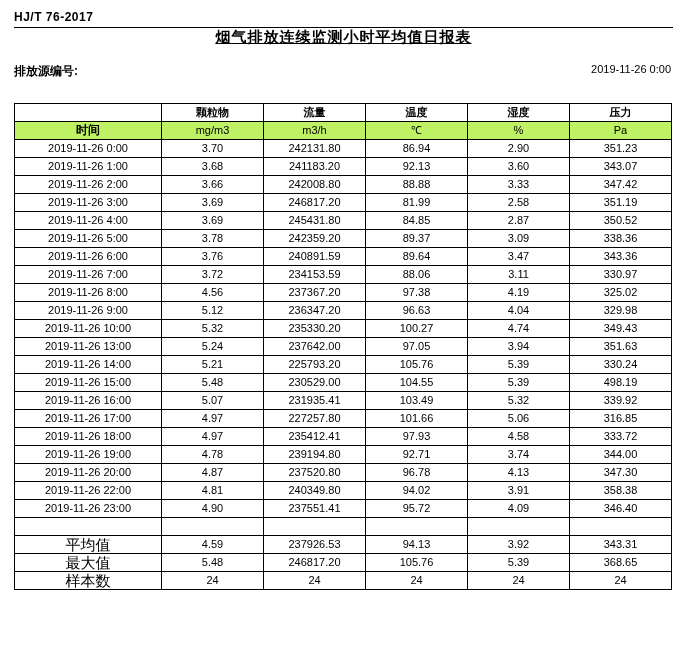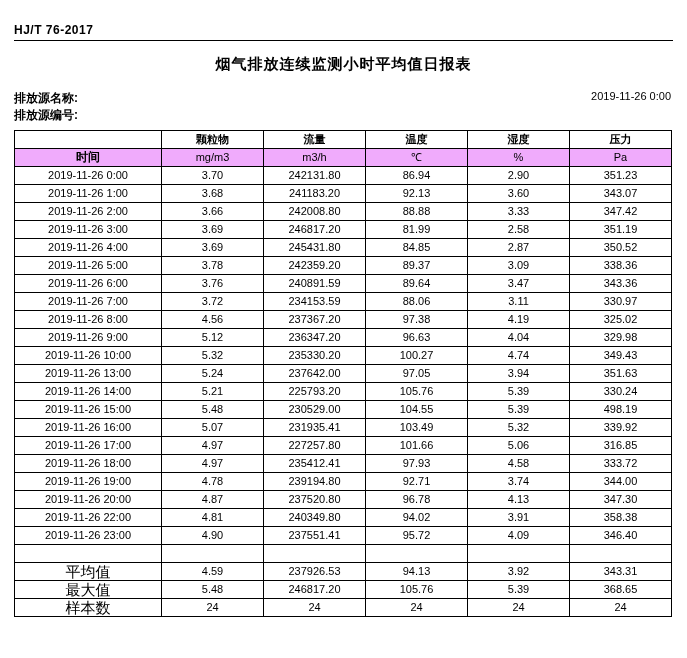--- a/index.html
+++ b/index.html
@@ -4,25 +4,25 @@
 <style>
   html,body{margin:0;padding:0;}
   body{
     width:687px;height:658px;
     background:#ffffff;
     font-family:"Liberation Sans", sans-serif;
     color:#000;
     font-size:11px;
     overflow:hidden;
   }
-  .page{position:relative;width:687px;height:658px;box-sizing:border-box;padding:23px 14px 0 14px;}
+  .page{position:relative;width:687px;height:658px;box-sizing:border-box;padding:10px 14px 0 14px;}
   .std{font-weight:bold;font-size:12px;letter-spacing:.5px;}
   .std-rule{border-bottom:1px solid #000;margin-top:3px;}
   .title{
-    text-align:center;font-weight:bold;font-size:15px;margin-top:14px;letter-spacing:1px;
+    text-align:center;font-weight:bold;font-size:15px;letter-spacing:1px;text-decoration:underline;
   }
   .meta{margin-top:16px;position:relative;height:34px;}
   .meta .lbl{font-weight:bold;font-size:12px;line-height:17px;}
   .meta .date{position:absolute;right:2px;top:0;font-size:11px;}
   table.data{
     border-collapse:collapse;width:657px;margin-top:6px;table-layout:fixed;
   }
   table.data td, table.data th{
     border:1px solid #000;
     text-align:center;
@@ -32,39 +32,38 @@
     line-height:17px;
     font-family:"Liberation Sans", sans-serif;
   }
   col.c0{width:147px;}
   col.c1{width:102px;}
   col.c2{width:102px;}
   col.c3{width:102px;}
   col.c4{width:102px;}
   col.c5{width:102px;}
   .hdr td{height:30px;line-height:30px;font-weight:bold;font-size:12px;}
-  .units td{background:#f0abfc;height:18px;line-height:18px;font-size:10px;}
+  .units td{background:#bef264;height:18px;line-height:18px;font-size:10px;}
   .units td.timecell{font-weight:bold;font-size:12px;}
   .timecol{font-size:11px;}
   .spacer td{border-left:1px solid #000;border-right:1px solid #000;border-top:1px solid #000;border-bottom:none;height:8px;}
   .summary td{height:16px;line-height:16px;}
   .summary td.lbl{font-size:15px;}
 </style>
 </head>
 <body>
 
 <div class="page">
 
   <div class="std">HJ/T  76-2017</div>
   <div class="std-rule"></div>
 
   <div class="title">烟气排放连续监测小时平均值日报表</div>
 
   <div class="meta">
-    <div class="lbl">排放源名称:</div>
     <div class="lbl">排放源编号:</div>
     <div class="date">2019-11-26  0:00</div>
   </div>
 
   <table class="data">
     <colgroup>
       <col class="c0">
         <col class="c1">
         <col class="c2">
         <col class="c3">

